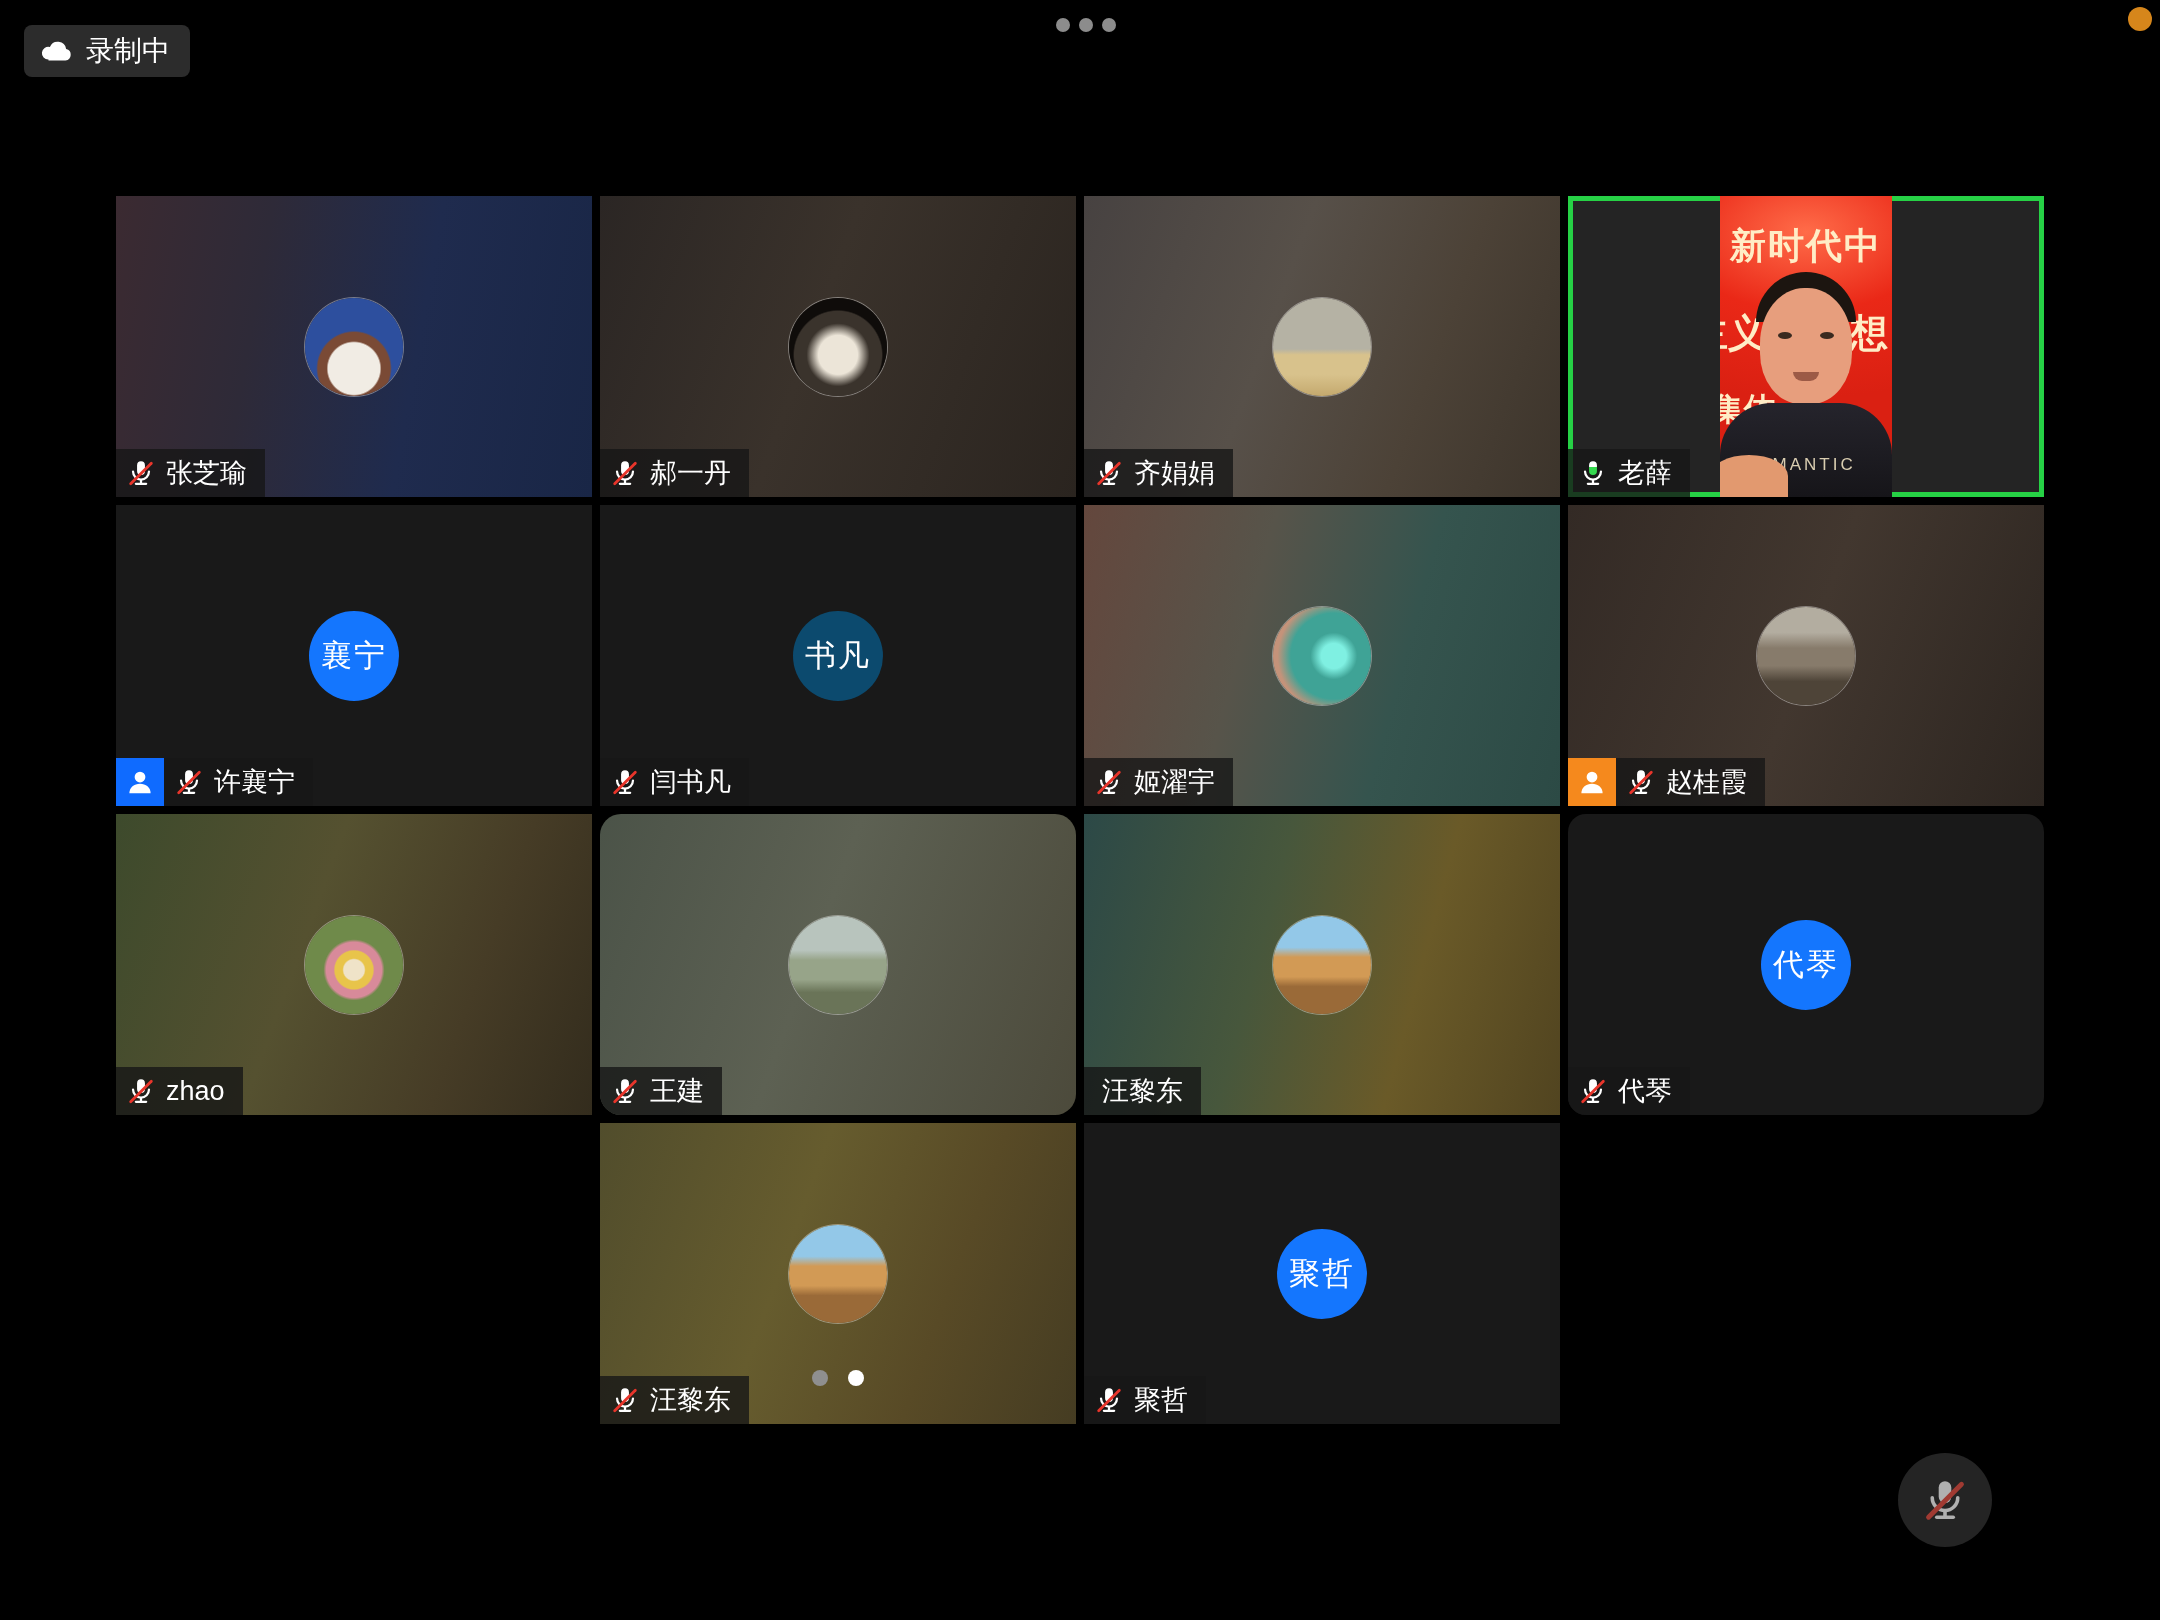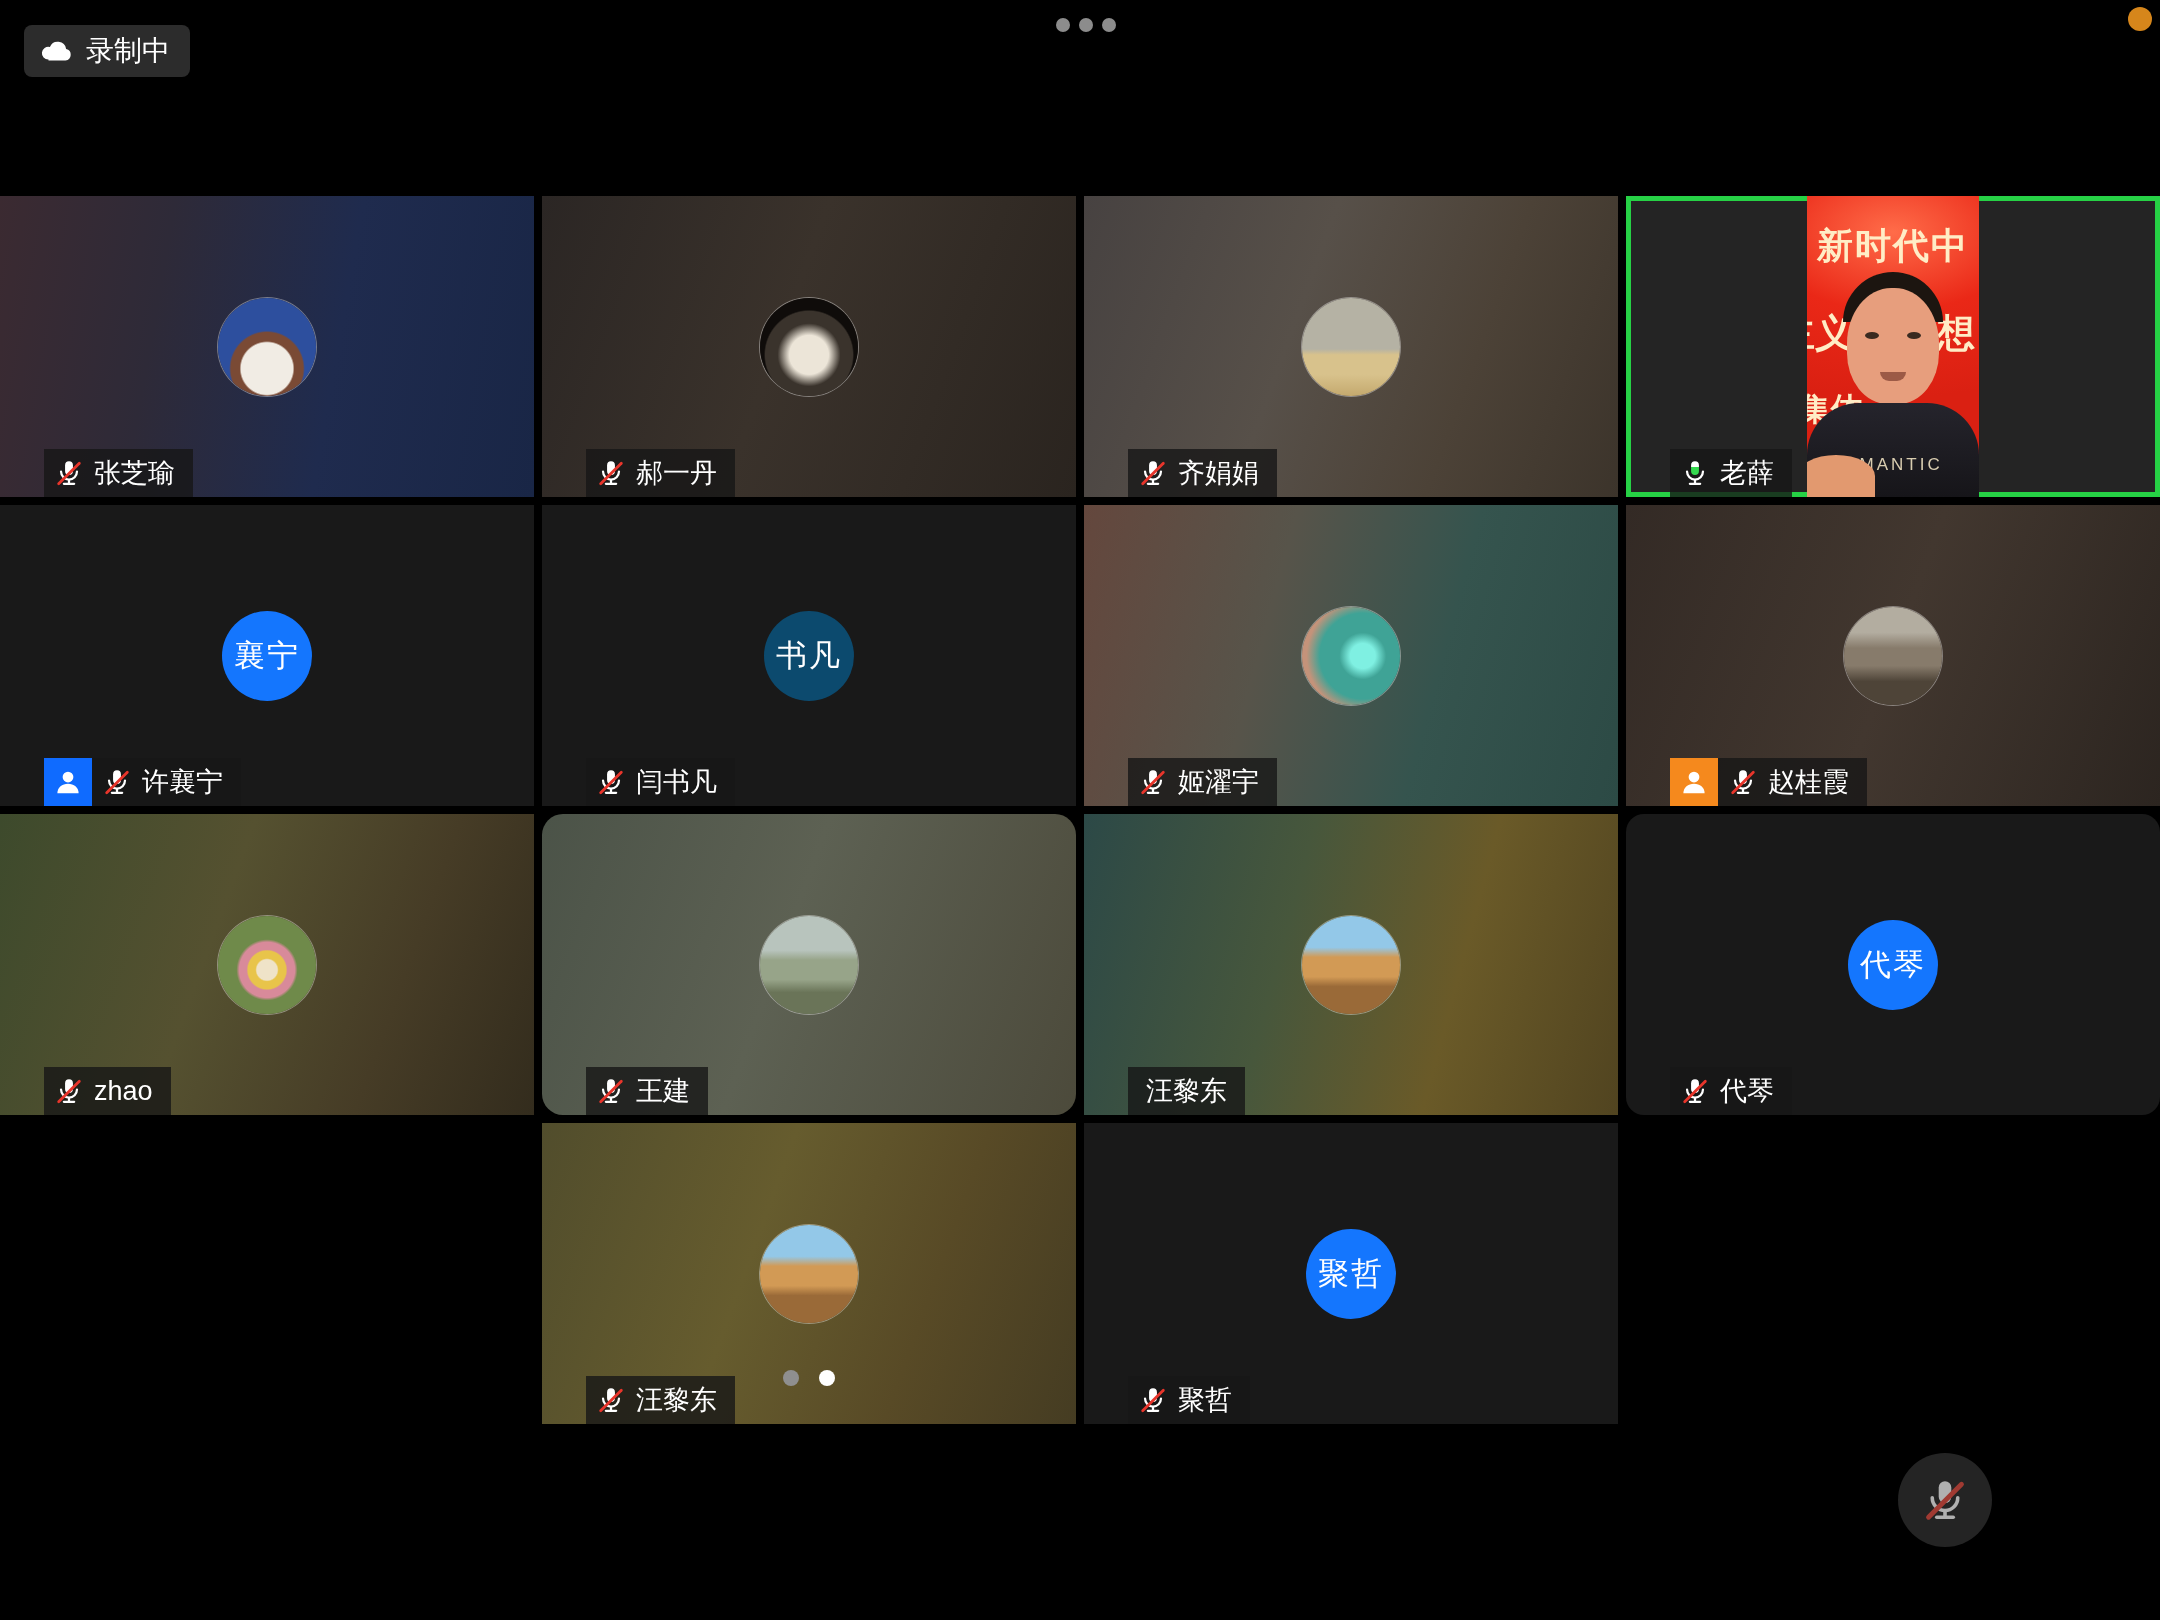--- a/index.html
+++ b/index.html
@@ -12,36 +12,36 @@
     position:absolute;left:24px;top:25px;height:52px;border-radius:8px;
     background:#2c2c2c;display:flex;align-items:center;gap:12px;padding:0 20px 0 16px;
     font-size:28px;color:#fff;cursor:default;
   }
   .more-dots{position:absolute;left:1056px;top:18px;display:flex;gap:9px;}
   .more-dots span{width:14px;height:14px;border-radius:50%;background:#8c8c8c;}
   .cam-dot{position:absolute;left:2128px;top:7px;width:24px;height:24px;border-radius:50%;background:#d6861b;}
   
   .grid{position:absolute;left:0;top:196px;width:2160px;display:flex;flex-direction:column;gap:8px;}
   .grow{display:flex;justify-content:center;gap:8px;}
-  .tile{position:relative;width:534px;height:301px;background:#191919;overflow:hidden;flex:0 0 auto;}
+  .tile{position:relative;width:476px;height:301px;background:#191919;overflow:hidden;flex:0 0 auto;}
   .tile.active{box-shadow:inset 0 0 0 5px #26d145;}
   
   .avatar{
     position:absolute;left:50%;top:50%;transform:translate(-50%,-50%);
     width:98px;height:98px;border-radius:50%;
     box-shadow:0 0 0 1px rgba(255,255,255,.38);
   }
   .initials{
     position:absolute;left:50%;top:50%;transform:translate(-50%,-50%);
     width:90px;height:90px;border-radius:50%;background:#1476fe;
     display:flex;align-items:center;justify-content:center;
     font-size:31px;color:#fff;letter-spacing:2px;white-space:nowrap;
   }
   
-  .plate-row{position:absolute;left:0;bottom:0;display:flex;align-items:stretch;z-index:6;margin-left:44px;}
+  .plate-row{position:absolute;left:0;bottom:0;display:flex;align-items:stretch;z-index:6;}
   .badge{width:48px;height:48px;display:flex;align-items:center;justify-content:center;}
   .badge.blue{background:#0f6bff;}
   .badge.orange{background:#f5891d;}
   .nameplate{
     display:flex;align-items:center;gap:10px;height:48px;
     background:rgba(23,23,23,.8);padding:0 18px 0 10px;font-size:27px;color:#fff;white-space:nowrap;
   }
   .nameplate.noicon{padding:0 18px;}
   
   .pagedots{position:absolute;left:50%;bottom:38px;transform:translateX(-50%);display:flex;gap:20px;z-index:5;}

